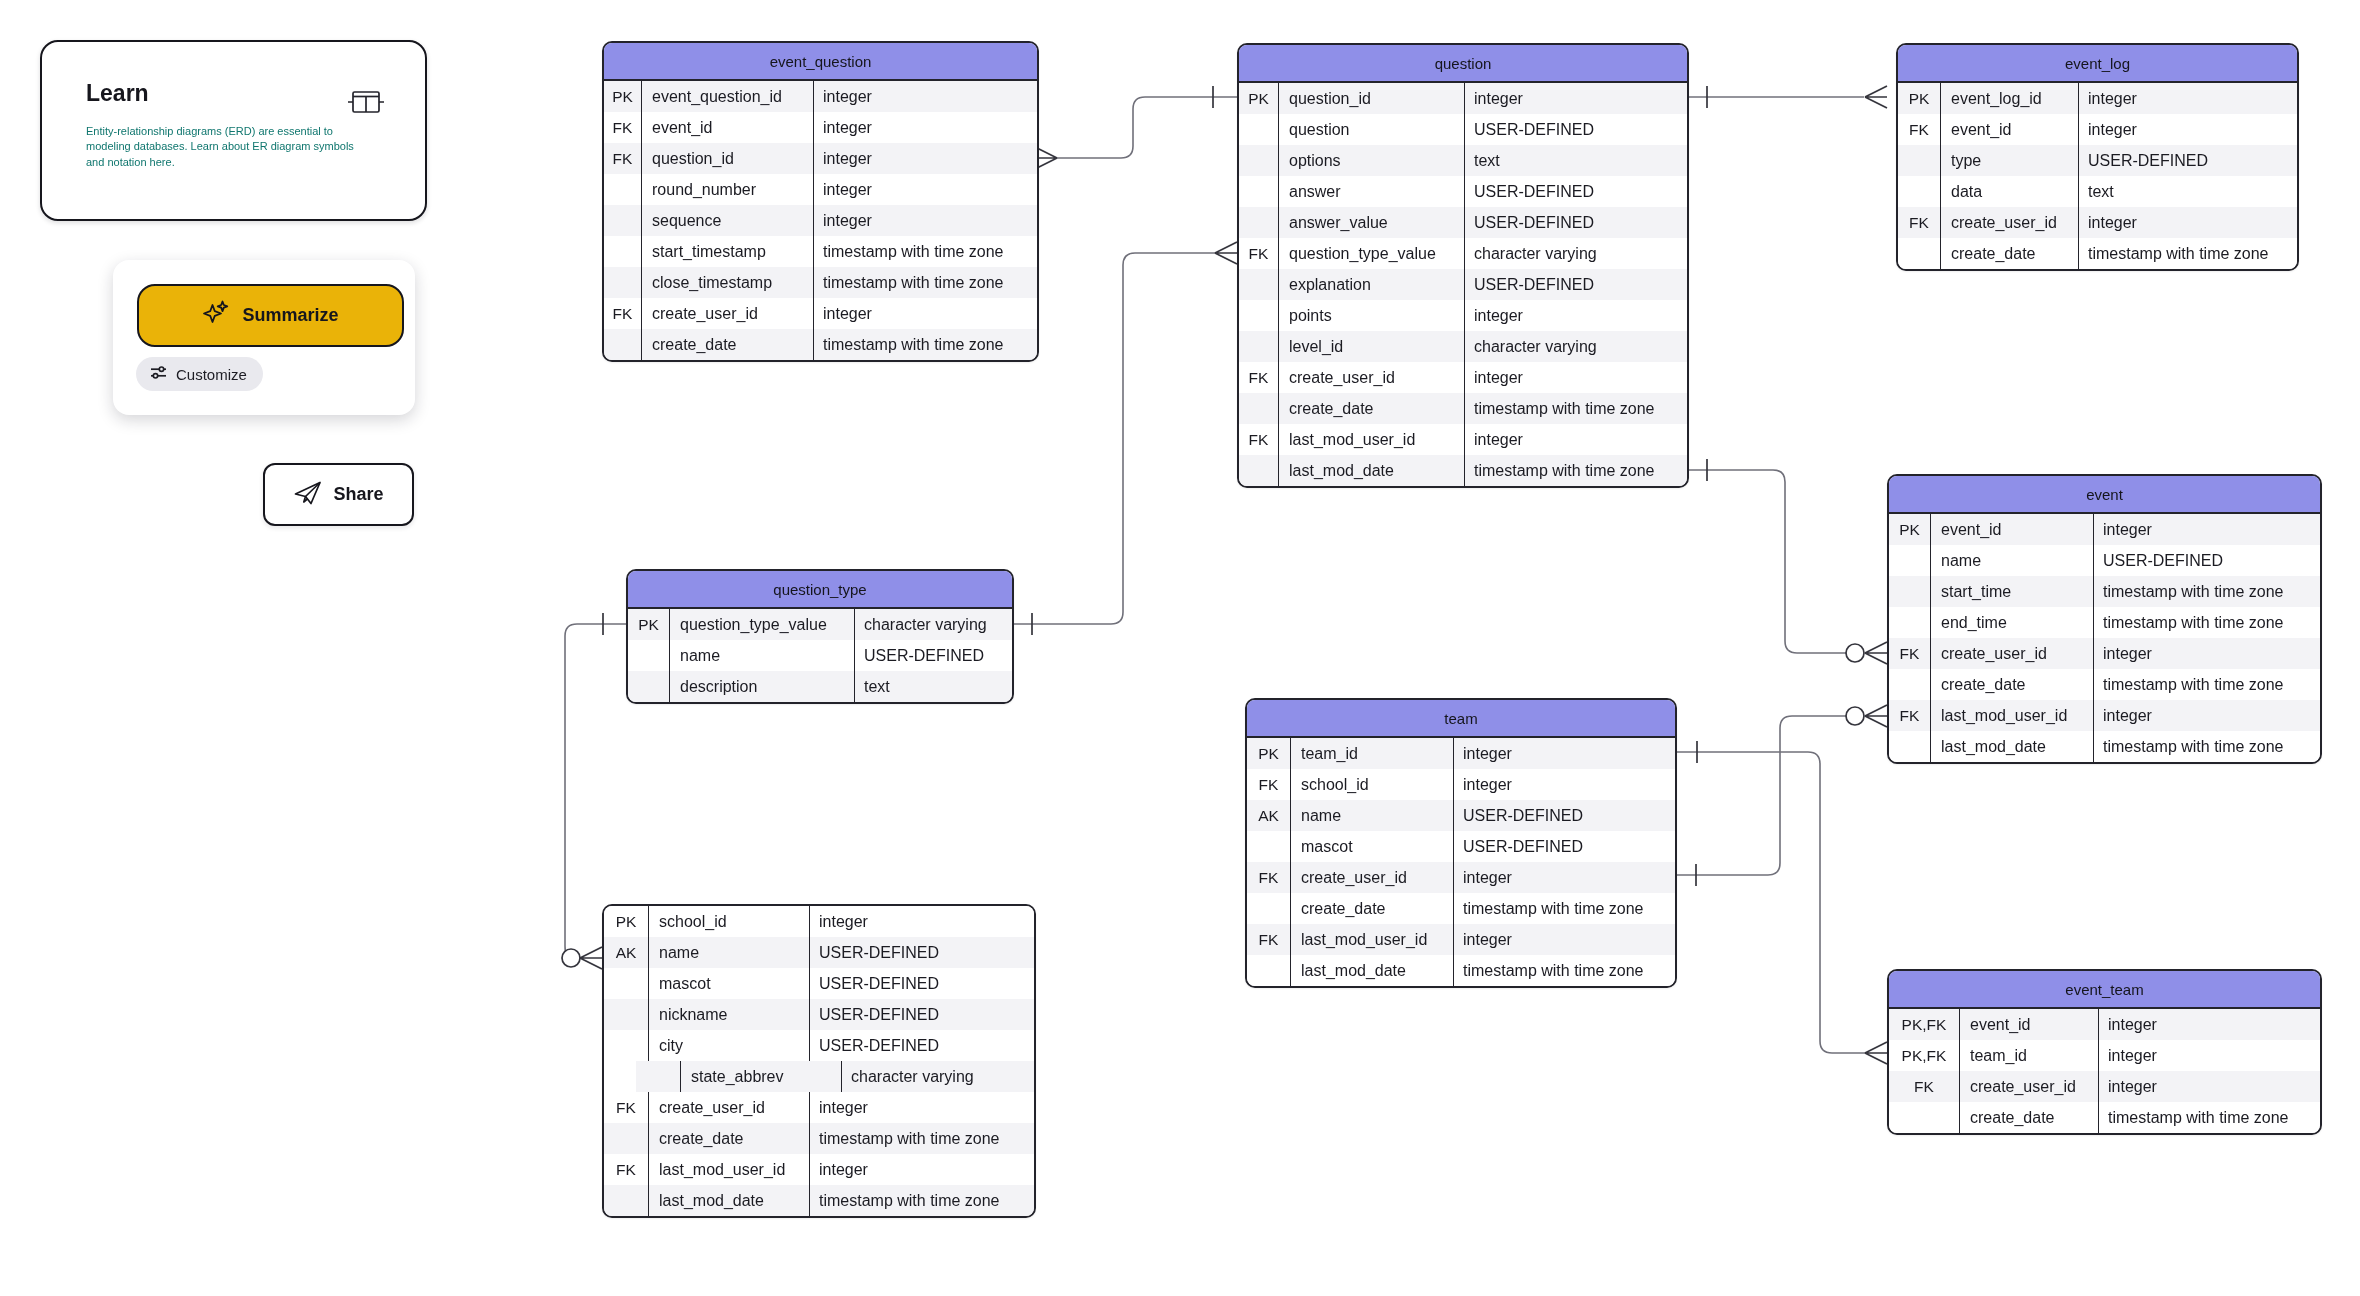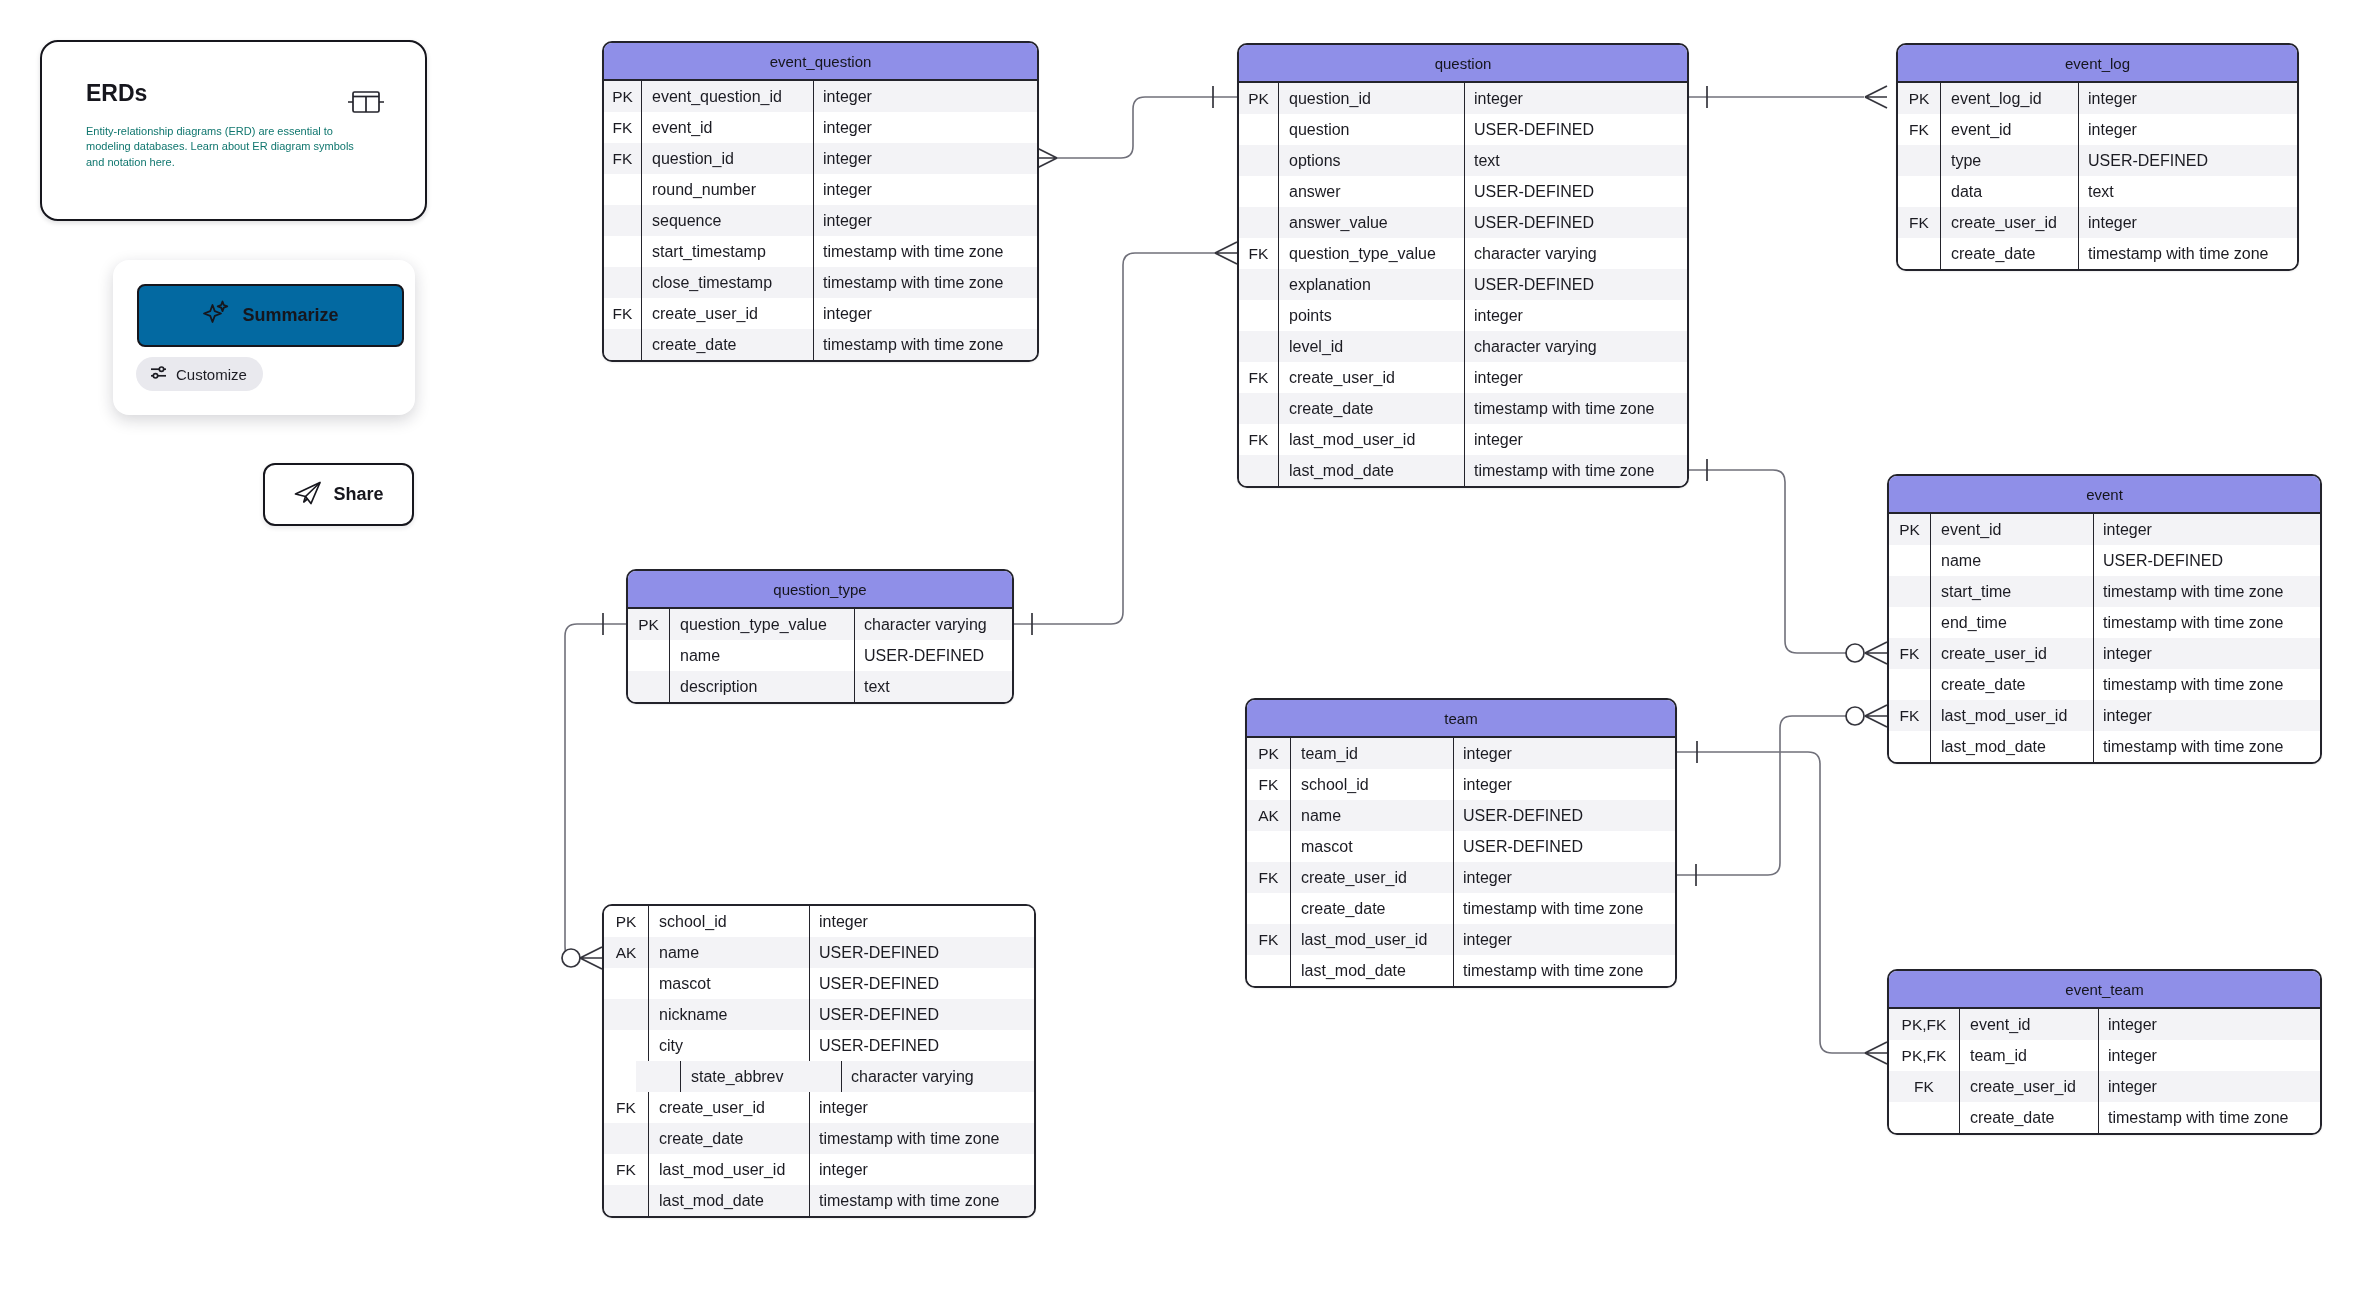--- a/index.html
+++ b/index.html
@@ -20,21 +20,21 @@
   .cell.tp{padding-left:9px;}
 
   
   .info-card{position:absolute;left:40px;top:40px;width:383px;height:177px;background:#fff;border:2px solid #16161d;border-radius:18px;box-shadow:0 2px 5px rgba(20,20,30,.14);}
   .info-title{position:absolute;left:44px;top:38px;font-size:23px;font-weight:700;color:#16161d;}
   .info-desc{position:absolute;left:44px;top:82px;width:276px;font-size:11px;line-height:1.4;color:#0f766e;}
   .info-er-icon{position:absolute;right:40px;top:46px;}
 
   
   .ai-panel{position:absolute;left:113px;top:260px;width:302px;height:155px;background:#fff;border-radius:16px;box-shadow:0 5px 16px rgba(20,20,40,.18);}
-  .summarize-btn{position:absolute;left:24px;top:24px;width:263px;height:59px;background:#0369a1;border:2px solid #16161d;border-radius:8px;display:flex;align-items:center;justify-content:center;gap:13px;cursor:pointer;text-align:center;}
+  .summarize-btn{position:absolute;left:24px;top:24px;width:263px;height:59px;background:#eab308;border:2px solid #16161d;border-radius:18px;display:flex;align-items:center;justify-content:center;gap:13px;cursor:pointer;text-align:center;}
   .summarize-label{font-size:18px;font-weight:700;color:#16161d;}
   .customize-chip{position:absolute;left:23px;top:97px;height:34px;padding:0 16px 0 13px;background:#e9e9ee;border-radius:17px;display:inline-flex;align-items:center;gap:8px;cursor:pointer;}
   .customize-label{font-size:15px;font-weight:500;color:#1d1d24;}
 
   .share-btn{position:absolute;left:263px;top:463px;width:147px;height:59px;background:#fff;border:2px solid #16161d;border-radius:12px;display:flex;align-items:center;justify-content:center;gap:10px;box-shadow:0 2px 5px rgba(20,20,30,.10);cursor:pointer;}
   .share-label{font-size:18px;font-weight:700;color:#16161d;}
 </style>
 </head>
 <body>
 
@@ -75,21 +75,21 @@
       </g>
       <g>
         <path d="M 626 624 L 577 624 Q 565 624 565 636 L 565 946 Q 565 958 571 958" class="conn"></path>
         <line x1="603" x2="603" y1="613" y2="635" class="sym"></line>
         <circle cx="571" cy="958" r="9" class="sym circle"></circle>
         <path d="M 580 958 L 602 947 M 580 958 L 602 958 M 580 958 L 602 969" class="sym"></path>
       </g>
     </svg>
 
   <div class="info-card">
-    <div class="info-title">ERDs</div>
+    <div class="info-title">Learn</div>
     <div class="info-desc">Entity-relationship diagrams (ERD) are essential to modeling databases. Learn about ER diagram symbols and notation here.</div>
     <span class="info-er-icon">
       <svg width="38" height="28" viewBox="0 0 38 28" fill="none" stroke="#23232b" stroke-width="1.7">
         <path d="M1 14 H6 M32 14 H37"></path>
         <rect x="6" y="4" width="26" height="20" rx="1.5"></rect>
         <path d="M6 8.5 H32"></path>
         <path d="M19 8.5 V24"></path>
       </svg>
     </span>
   </div>

